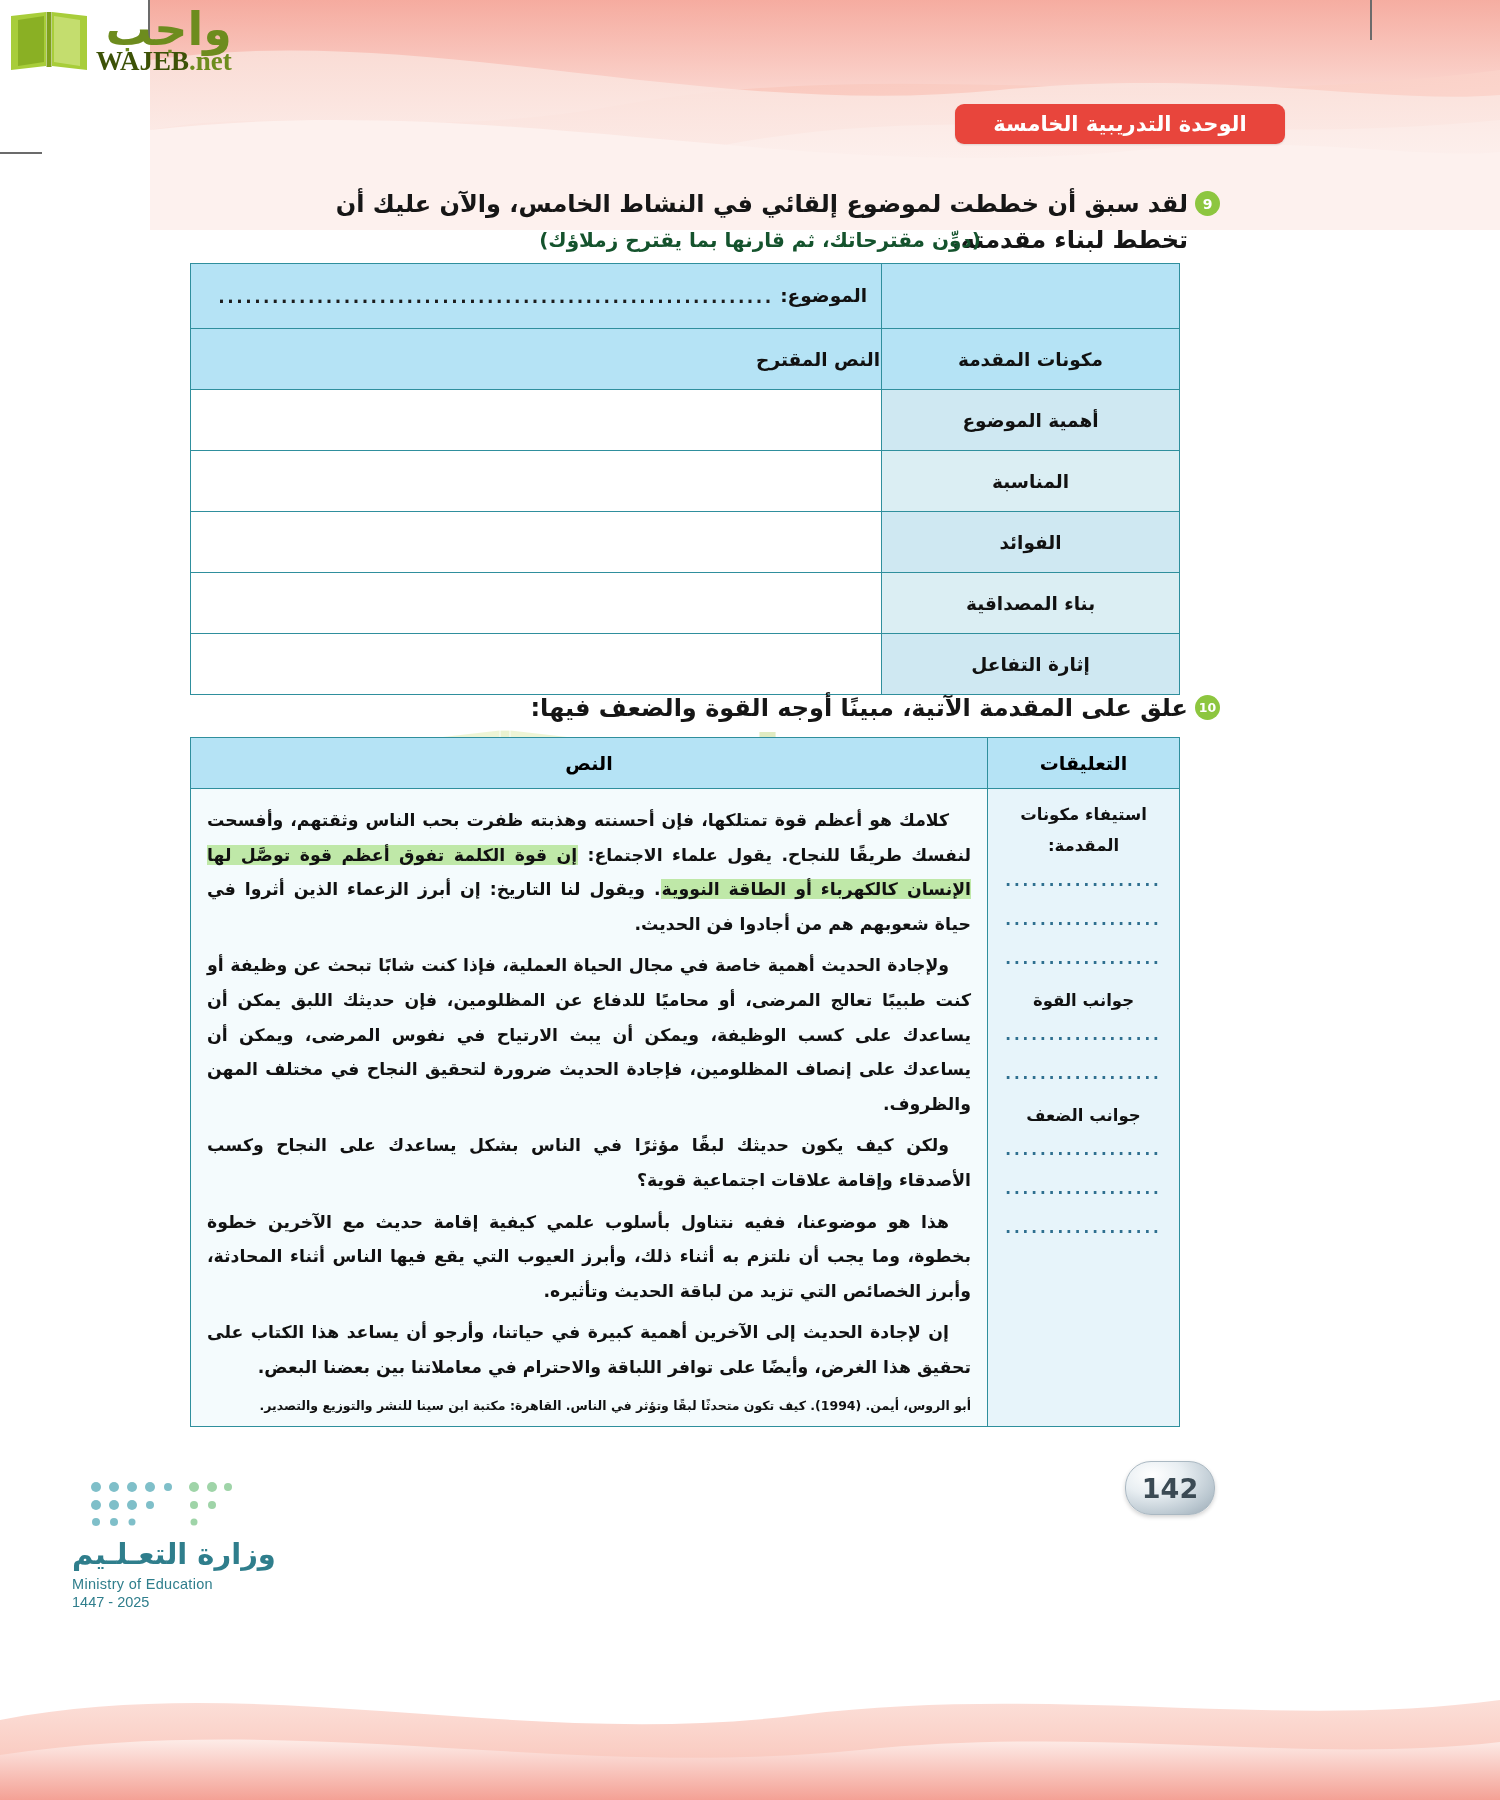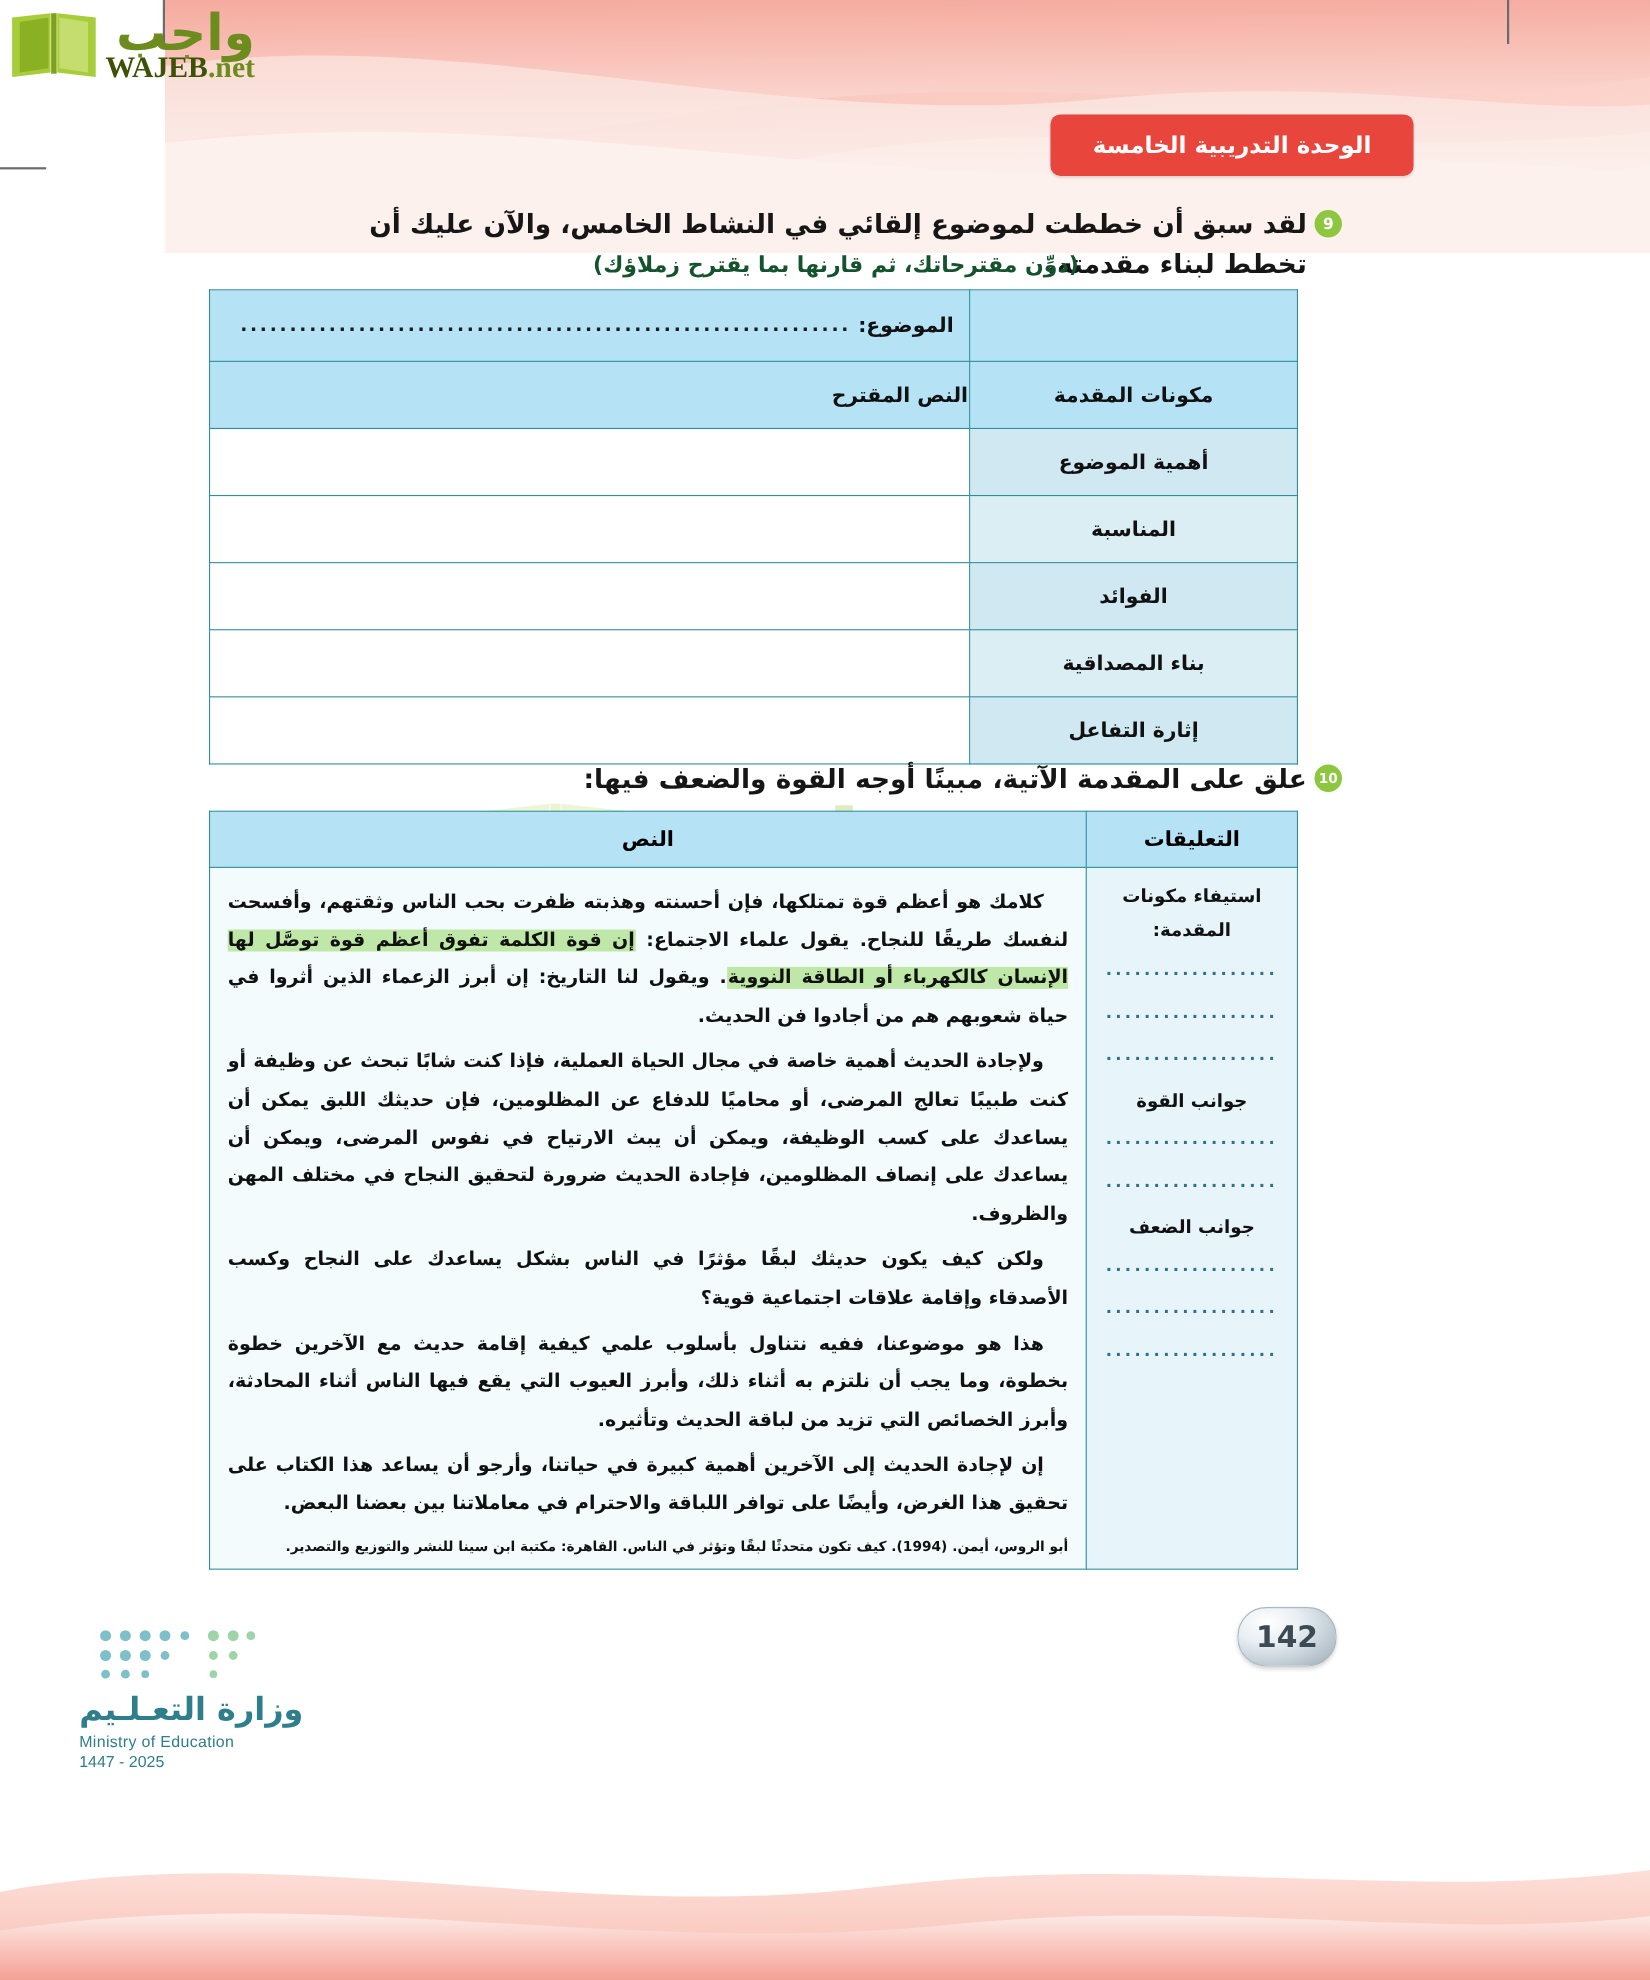--- a/index.html
+++ b/index.html
@@ -33,21 +33,21 @@
   
   .big-watermark{
     position:absolute;left:430px;top:725px;z-index:2;
     opacity:.30;pointer-events:none;display:flex;align-items:flex-start;
   }
   .bw-ar{font-size:92px;font-weight:bold;color:#9bbf3a;line-height:1;}
   .bw-en{font-size:50px;font-weight:bold;color:#cfcfcf;font-family:"Liberation Serif","DejaVu Serif",serif;margin-top:-10px;}
 
   
   .unit-banner{
-    position:absolute;top:104px;left:955px;width:330px;height:56px;
+    position:absolute;top:104px;left:955px;width:330px;height:40px;
     background:#e8453c;border-radius:9px;z-index:8;
     display:flex;align-items:center;justify-content:center;
     color:#ffffff;font-size:21px;font-weight:bold;
     box-shadow:0 1px 2px rgba(0,0,0,.12);
   }
 
   
   .content{position:absolute;inset:0;z-index:7;}
 
   .q-line{position:absolute;display:flex;align-items:flex-start;}

